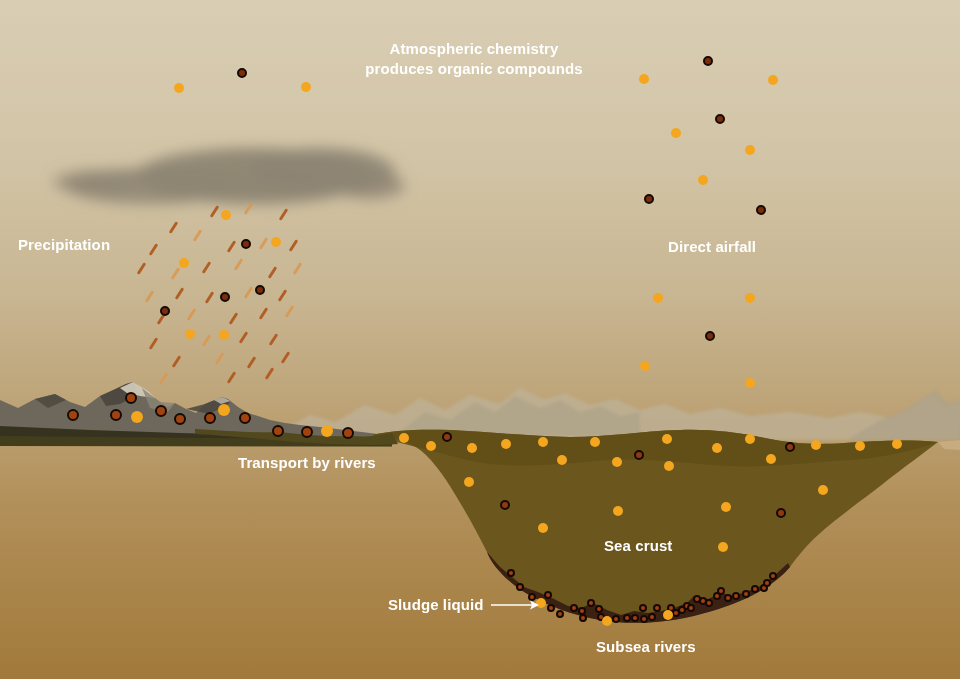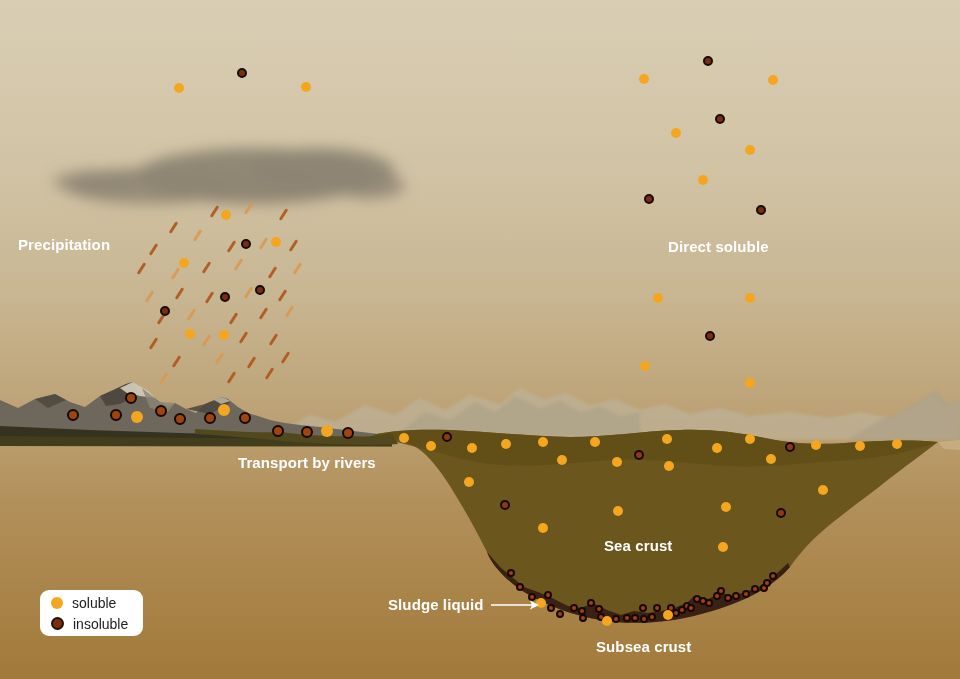--- a/index.html
+++ b/index.html
@@ -226,43 +226,37 @@
       <div class="dot insoluble" style="left: 742px; top: 590px; height: 8px; width: 8px; background: rgb(166, 63, 18);"></div>
       <div class="dot insoluble" style="left: 751px; top: 585px; height: 8px; width: 8px; background: rgb(166, 63, 18);"></div>
       <div class="dot insoluble" style="left: 760px; top: 584px; height: 8px; width: 8px; background: rgb(166, 63, 18);"></div>
       <div class="dot insoluble" style="left: 763px; top: 579px; height: 8px; width: 8px; background: rgb(166, 63, 18);"></div>
       <div class="dot insoluble" style="left: 769px; top: 572px; height: 8px; width: 8px; background: rgb(166, 63, 18);"></div>
       <div class="dot soluble" style="left: 536px; top: 598px; height: 10px; width: 10px; background: rgb(244, 166, 30);"></div>
       <div class="dot soluble" style="left: 602px; top: 616px; height: 10px; width: 10px; background: rgb(244, 166, 30);"></div>
       <div class="dot soluble" style="left: 663px; top: 610px; height: 10px; width: 10px; background: rgb(244, 166, 30);"></div>
     </div>
 
+  <div class="title-block label">
+    <div>Atmospheric chemistry</div>
+    <div>produces organic compounds</div>
+  </div>
 
   <div class="label" style="left:18px; top:236px;">Precipitation</div>
 
-  <div class="label" style="left:668px; top:238px;">Direct soluble</div>
+  <div class="label" style="left:668px; top:238px;">Direct airfall</div>
 
   <div class="label" style="left:238px; top:454px;">Transport by rivers</div>
 
   <div class="label" style="left:604px; top:537px;">Sea crust</div>
 
   <div class="label sludge-label-wrap" style="left:388px; top:596px;">
     <span>Sludge liquid</span>
     <svg width="50" height="12" viewBox="0 0 50 12">
       <line x1="1" y1="6" x2="42" y2="6" stroke="#ffffff" stroke-width="1.6"></line>
       <polygon points="49,6 40,1.5 42,6 40,10.5" fill="#ffffff"></polygon>
     </svg>
   </div>
 
-  <div class="label" style="left:596px; top:638px;">Subsea crust</div>
-
-  <div class="legend">
-    <div class="legend-row">
-      <span class="legend-dot soluble"></span>
-      <span>soluble</span>
-    </div>
-    <div class="legend-row">
-      <span class="legend-dot insoluble"></span>
-      <span>insoluble</span>
-    </div>
-  </div>
+  <div class="label" style="left:596px; top:638px;">Subsea rivers</div>
+
 
 </div>
 
 </body></html>

